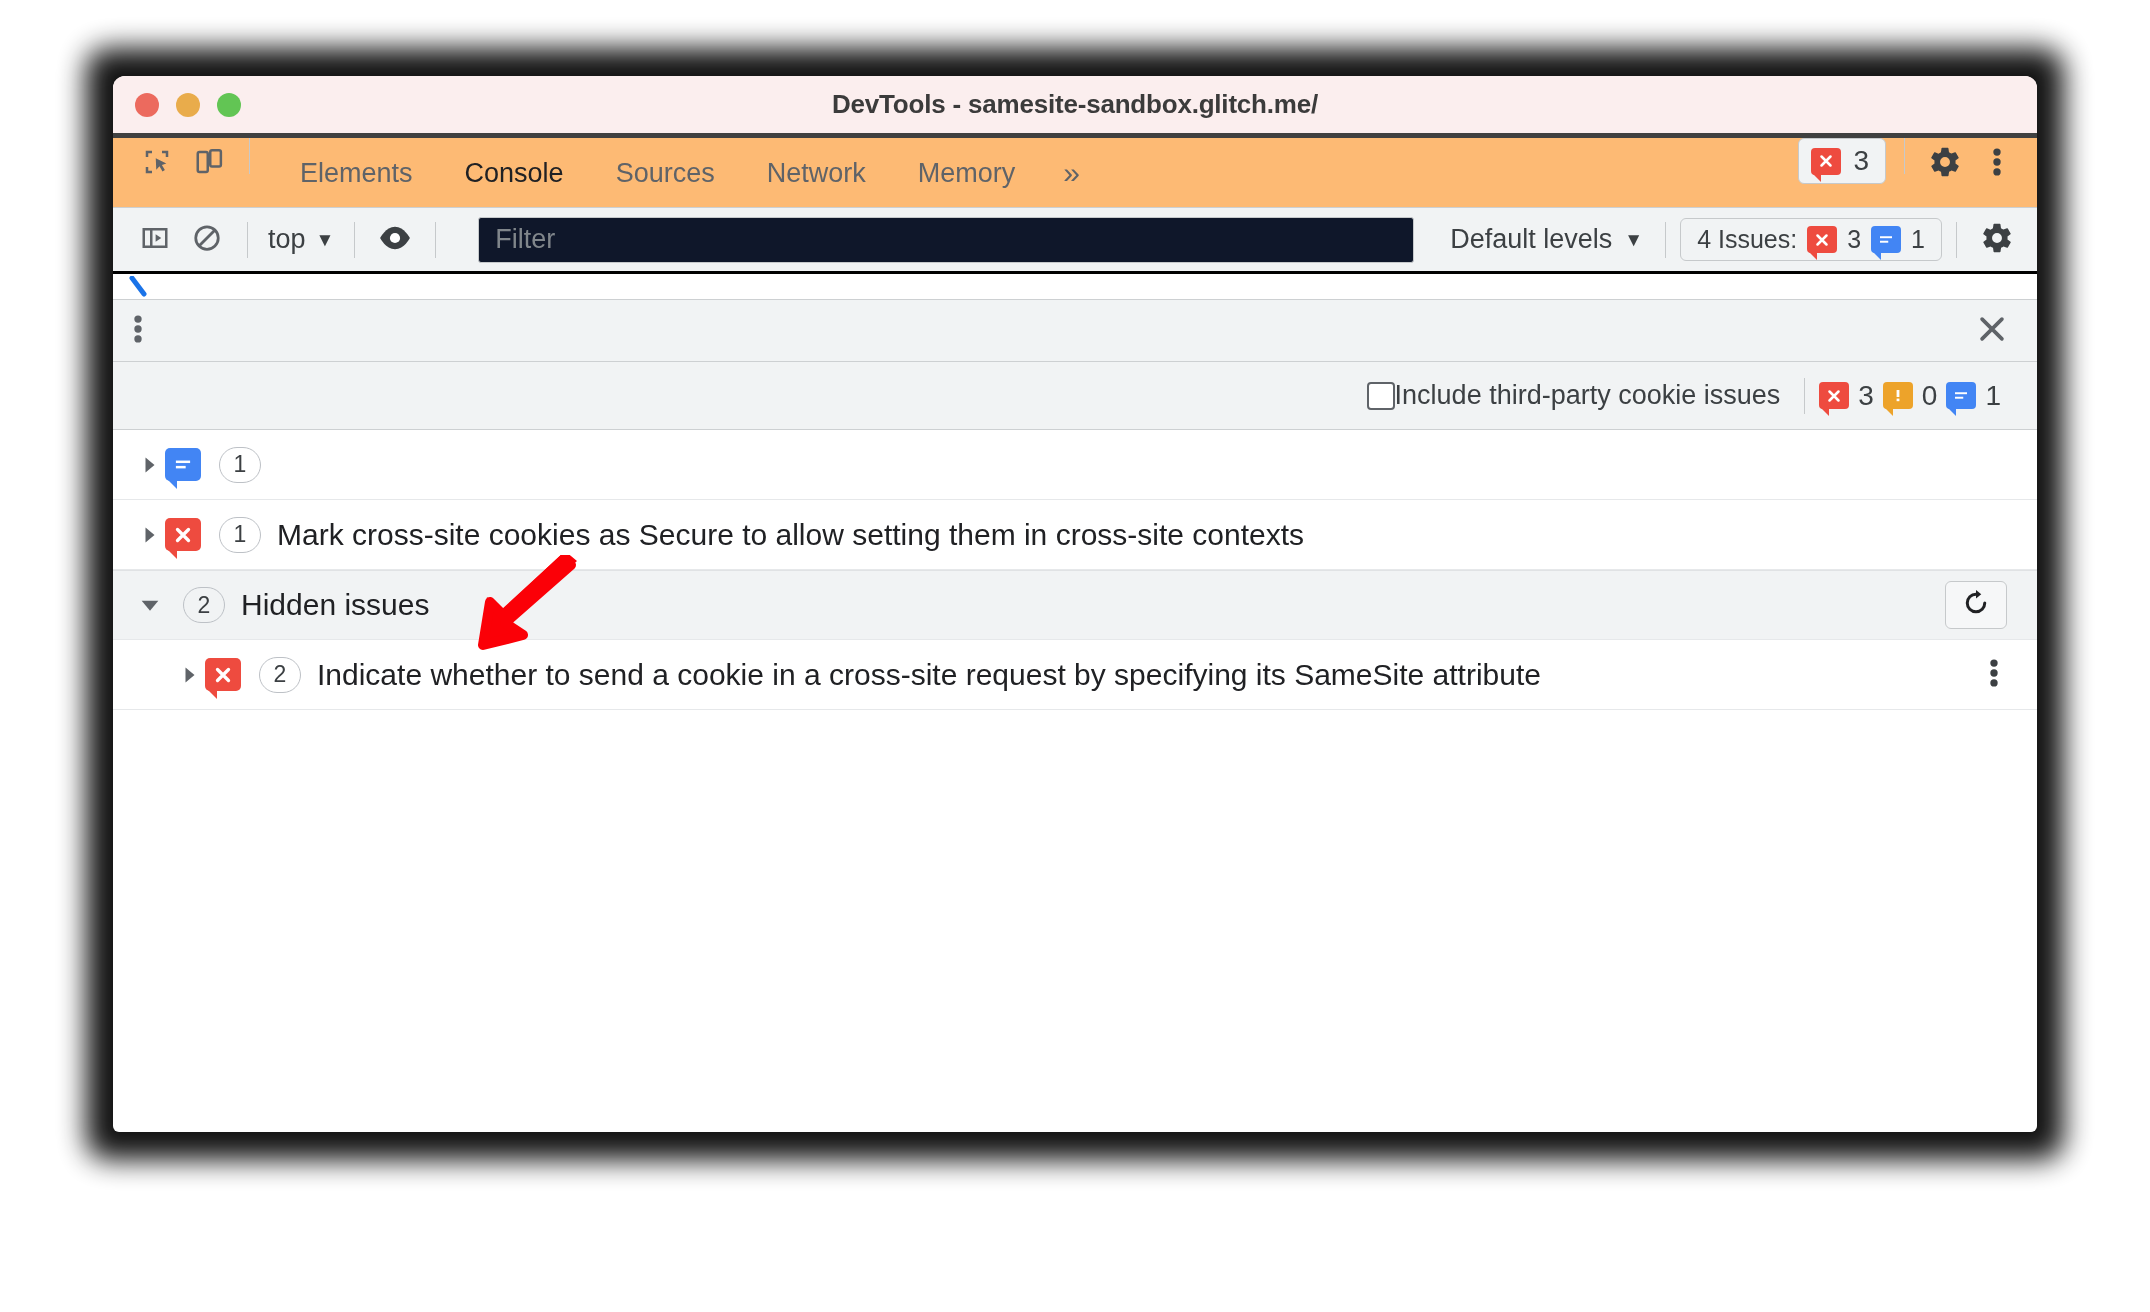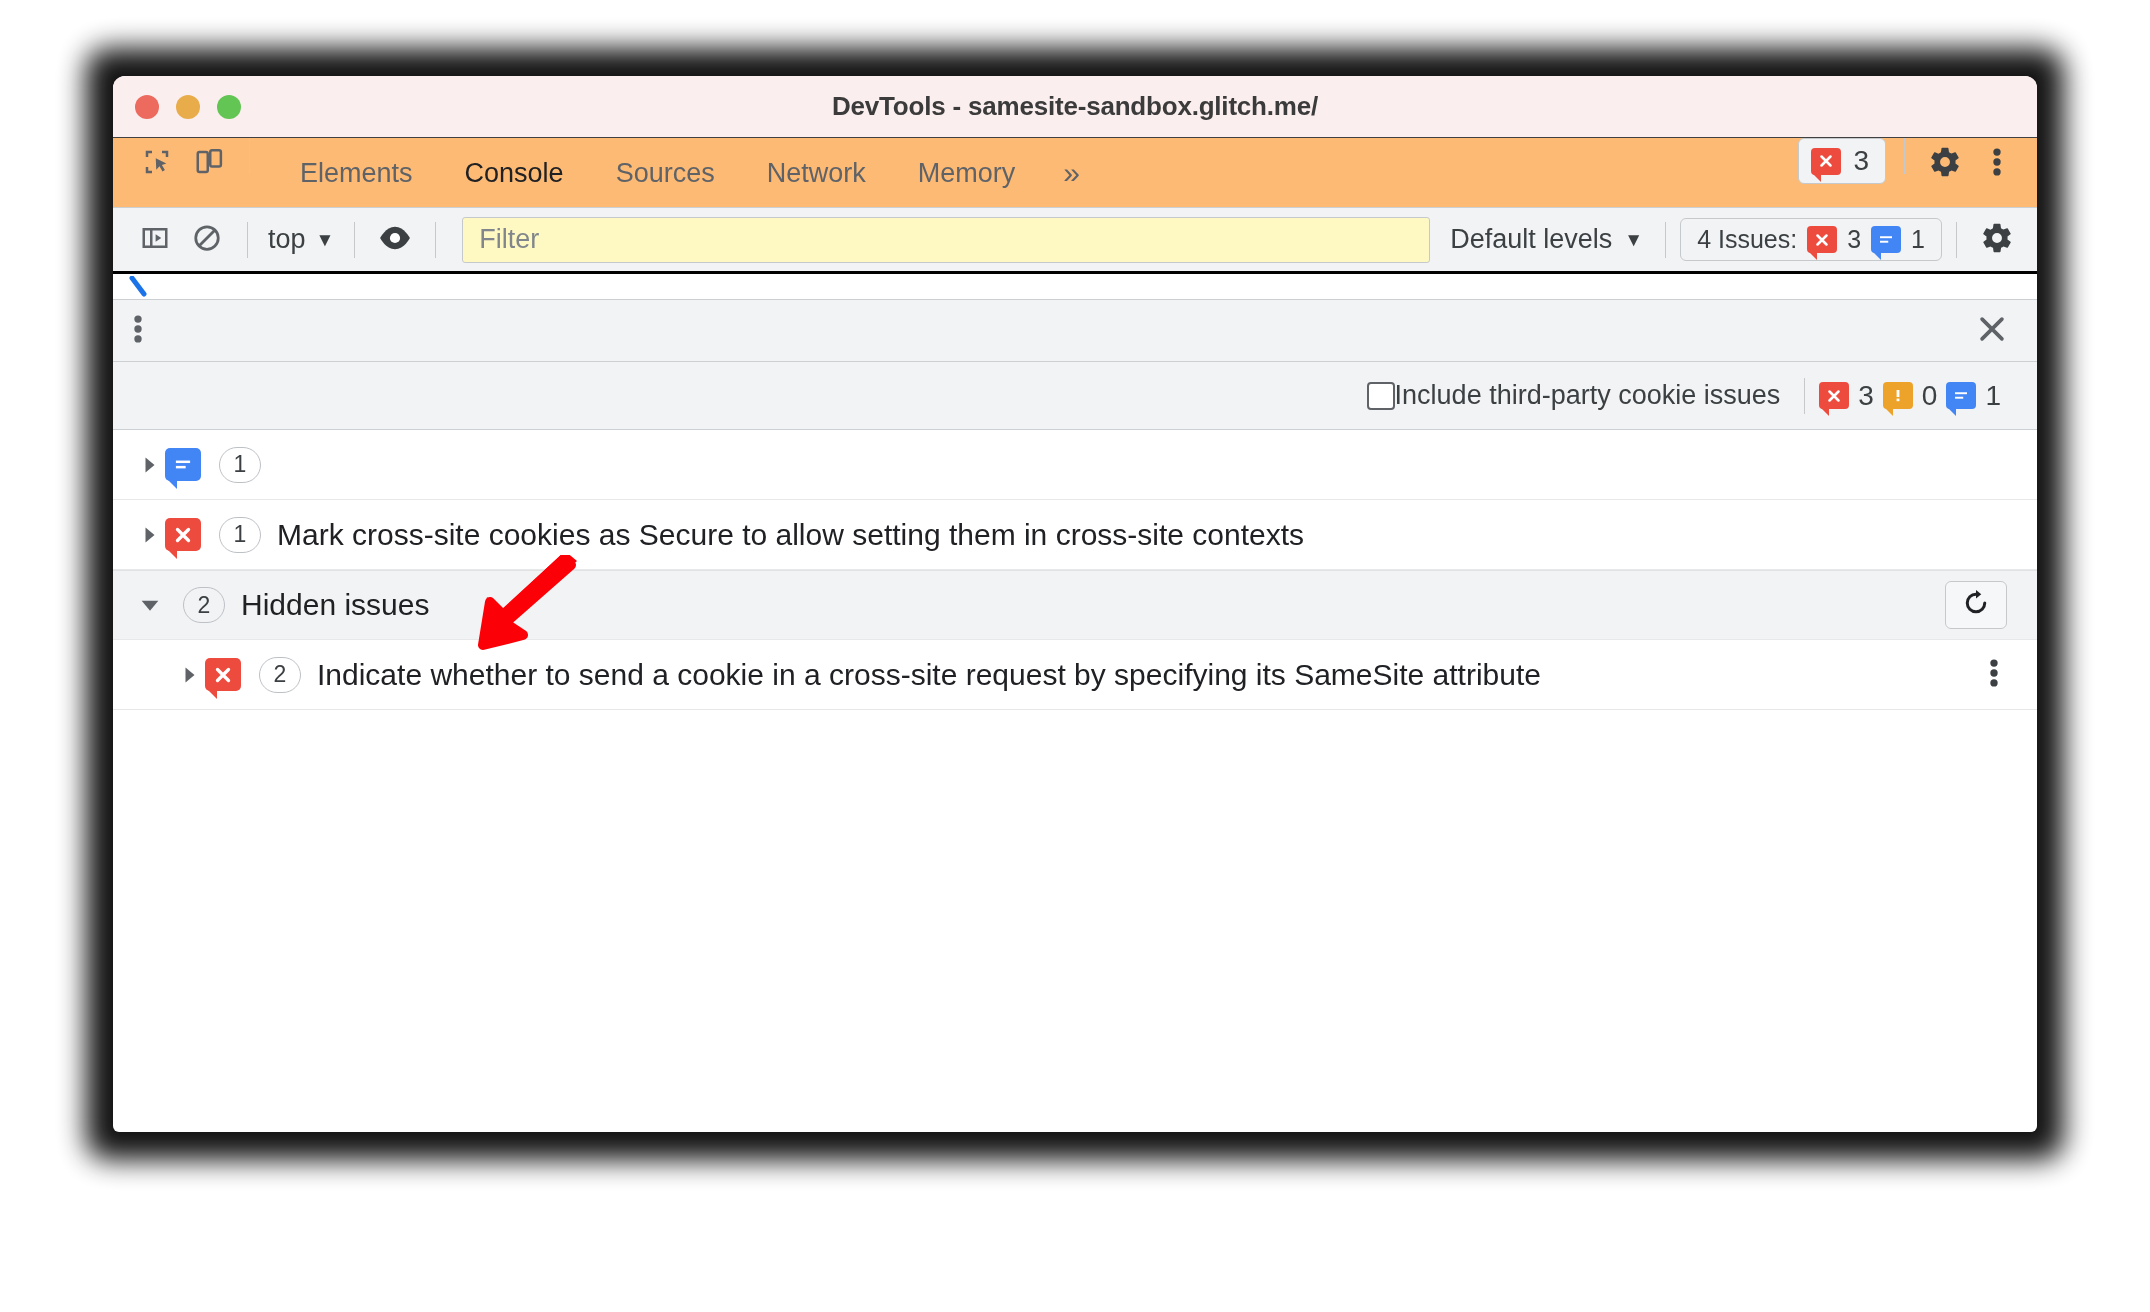--- a/index.html
+++ b/index.html
@@ -41,21 +41,21 @@
     background: #ffffff;
     border-radius: 12px 12px 6px 6px;
     overflow: hidden;
   }
 
   
   .titlebar {
     position: relative;
     height: 62px;
     background: #fbeeee;
-    border-bottom: 1px solid #404040;
+    border-bottom: 5px solid #404040;
     display: flex;
     align-items: center;
   }
   .traffic {
     display: flex;
     gap: 17px;
     margin-left: 22px;
   }
   .light { width: 24px; height: 24px; border-radius: 50%; }
   .light.red { background: #ec6a5e; }
@@ -167,24 +167,24 @@
     align-items: center;
     gap: 10px;
     font-size: 27px;
     color: #3c4043;
     padding: 0 6px;
   }
   .caret { font-size: 19px; color: #3c4043; }
   .filter-input {
     flex: 1;
     height: 46px;
-    background: #fef9c3;
+    background: #0f172a;
     border: 1px solid #c6c9cb;
     border-radius: 3px;
-    margin: 0 12px;
+    margin: 0 28px;
     display: flex;
     align-items: center;
     padding: 0 16px;
     font-size: 27px;
     color: #80868b;
   }
   .levels {
     display: flex;
     align-items: center;
     gap: 12px;

